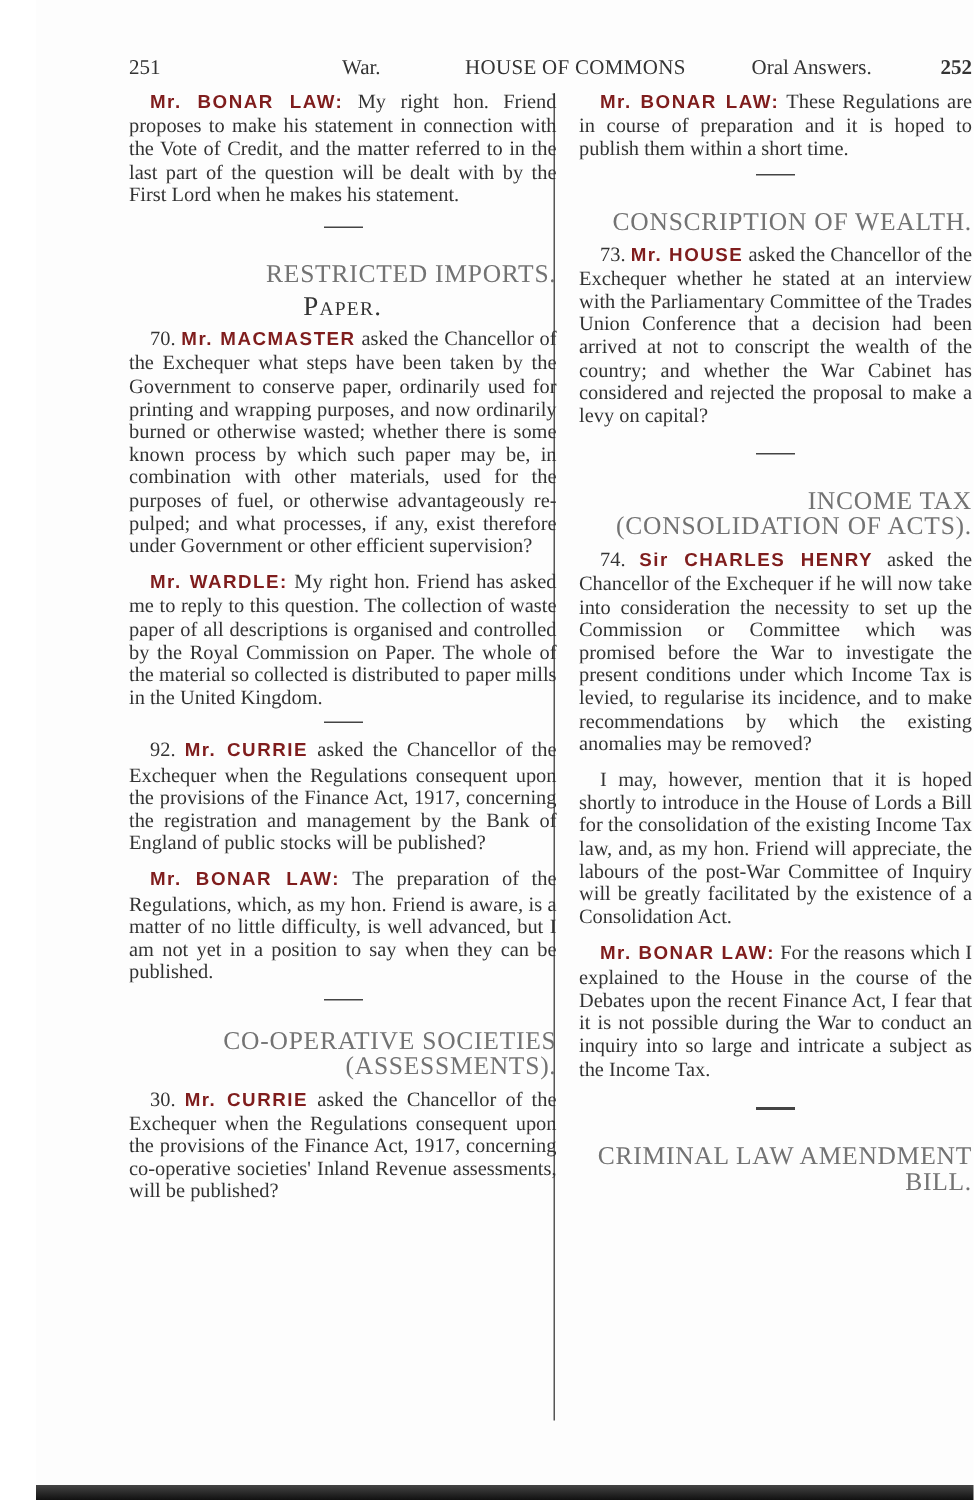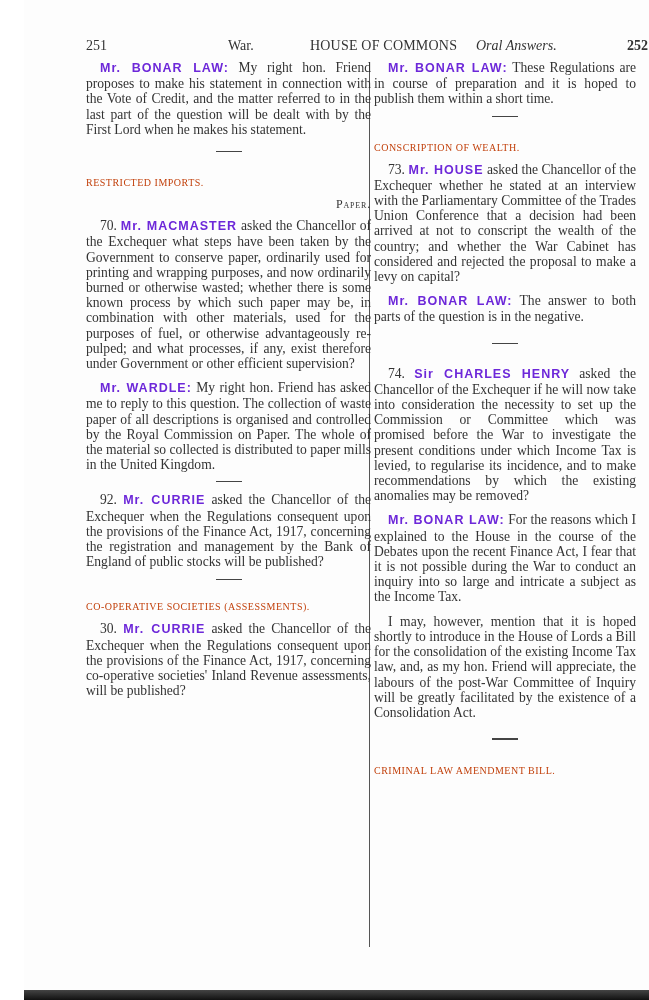--- a/index.html
+++ b/index.html
@@ -13,32 +13,32 @@
     background: linear-gradient(to right, #b8b8b8, #7d7d7d 50%, #a5a5a5); }
   .right-margin { position: absolute; left: 632px; top: 0; width: 17px; height: 1000px; background: #ffffff; }
   .right-margin-dark { position: absolute; left: 644px; top: 410px; width: 5px; height: 590px; background: #1a1a1a; }
   .bottom-edge { position: absolute; left: 0; top: 990px; width: 640px; height: 10px;
     background: linear-gradient(to bottom, #444, #111); }
   .header { position: absolute; top: 38px; left: 62px; width: 558px; height: 18px; font-size: 14px; color: #333; }
   .header span { position: absolute; white-space: nowrap; }
   .hdr-left-num { left: 0; }
   .hdr-left-title { left: 142px; }
   .hdr-center { left: 224px; letter-spacing: 0.2px; }
-  .hdr-right-title { left: 390px; font-style: italic; }
+  .hdr-right-title { left: 415px; }
   .hdr-right-num { right: -4px; font-weight: bold; }
   .col-rule { position: absolute; left: 345px; top: 62px; width: 1px; height: 885px; background: #555; }
   .col { position: absolute; top: 60px; width: 285px; font-size: 13.6px; line-height: 15.2px; text-align: justify; color: #333; }
   .col.left { left: 62px; }
-  .col.right { left: 350px; width: 262px; }
+  .col.right { left: 362px; width: 262px; }
   .col p { margin: 0 0 9px 0; text-indent: 14px; hyphens: auto; }
-  .speaker { font-family: "Liberation Sans", "DejaVu Sans", sans-serif; font-weight: bold; font-size: 12.5px; letter-spacing: 1px; color: #6d28d9; }
+  .speaker { font-family: "Liberation Sans", "DejaVu Sans", sans-serif; font-weight: bold; font-size: 12.5px; letter-spacing: 1px; color: #7f1d1d; }
   .num { }
   .rule-short { width: 26px; height: 1px; background: #444; margin: 14px auto 22px auto; }
-  .heading { text-align: left; font-size: 10px; letter-spacing: 0.5px; margin: 0 0 6px 0; color: #c2410c; text-indent: 0; line-height: 17px; }
-  .subheading { text-align: right; font-size: 12px; letter-spacing: 0.8px; margin: 0 0 6px 0; font-variant: small-caps; }
+  .heading { text-align: right; font-size: 17px; letter-spacing: 0.5px; margin: 0 0 6px 0; color: #737373; text-indent: 0; line-height: 17px; }
+  .subheading { text-align: center; font-size: 18px; letter-spacing: 0.8px; margin: 0 0 6px 0; font-variant: small-caps; }
 </style>
 </head>
 <body>
 
 <div class="page">
 
   <div class="header">
     <span class="hdr-left-num">251</span>
     <span class="hdr-left-title">War.</span>
     <span class="hdr-center">HOUSE OF COMMONS</span>
@@ -66,20 +66,24 @@
       <span class="speaker">Mr. WARDLE:</span>
       <span>My right hon. Friend has asked me to reply to this question. The collection of waste paper of all descriptions is organised and controlled by the Royal Commission on Paper. The whole of the material so collected is distributed to paper mills in the United Kingdom.</span>
     </p>
     <div class="rule-short" style="margin:6px auto 10px auto;"></div>
 
     <p>
       <span class="num">92.</span>
       <span class="speaker">Mr. CURRIE</span>
       <span>asked the Chancellor of the Exchequer when the Regulations consequent upon the provisions of the Finance Act, 1917, concerning the registration and management by the Bank of England of public stocks will be published?</span>
     </p>
+    <p>
+      <span class="speaker">Mr. BONAR LAW:</span>
+      <span>The preparation of the Regulations, which, as my hon. Friend is aware, is a matter of no little difficulty, is well advanced, but I am not yet in a position to say when they can be published.</span>
+    </p>
     <div class="rule-short" style="margin:10px auto 18px auto;"></div>
 
     <div class="heading">CO-OPERATIVE SOCIETIES (ASSESSMENTS).</div>
     <p>
       <span class="num">30.</span>
       <span class="speaker">Mr. CURRIE</span>
       <span>asked the Chancellor of the Exchequer when the Regulations consequent upon the provisions of the Finance Act, 1917, concerning co-operative societies' Inland Revenue assessments, will be published?</span>
     </p>
   </div>
 
@@ -89,36 +93,33 @@
       <span>These Regulations are in course of preparation and it is hoped to publish them within a short time.</span>
     </p>
     <div class="rule-short" style="margin:6px auto 22px auto;"></div>
 
     <div class="heading">CONSCRIPTION OF WEALTH.</div>
     <p>
       <span class="num">73.</span>
       <span class="speaker">Mr. HOUSE</span>
       <span>asked the Chancellor of the Exchequer whether he stated at an interview with the Parliamentary Committee of the Trades Union Conference that a decision had been arrived at not to conscript the wealth of the country; and whether the War Cabinet has considered and rejected the proposal to make a levy on capital?</span>
     </p>
-    <p>
-      <span class="speaker">Mr. BONAR LAW:</span>
-      <span>The answer to both parts of the question is in the negative.</span>
-    </p>
     <div class="rule-short" style="margin:18px auto 22px auto;"></div>
 
+    <div class="heading">INCOME TAX (CONSOLIDATION OF ACTS).</div>
     <p>
       <span class="num">74.</span>
       <span class="speaker">Sir CHARLES HENRY</span>
       <span>asked the Chancellor of the Exchequer if he will now take into consideration the necessity to set up the Commission or Committee which was promised before the War to investigate the present conditions under which Income Tax is levied, to regularise its incidence, and to make recommendations by which the existing anomalies may be removed?</span>
     </p>
+    <p>I may, however, mention that it is hoped shortly to introduce in the House of Lords a Bill for the consolidation of the existing Income Tax law, and, as my hon. Friend will appreciate, the labours of the post-War Committee of Inquiry will be greatly facilitated by the existence of a Consolidation Act.</p>
     <p>
       <span class="speaker">Mr. BONAR LAW:</span>
       <span>For the reasons which I explained to the House in the course of the Debates upon the recent Finance Act, I fear that it is not possible during the War to conduct an inquiry into so large and intricate a subject as the Income Tax.</span>
     </p>
-    <p>I may, however, mention that it is hoped shortly to introduce in the House of Lords a Bill for the consolidation of the existing Income Tax law, and, as my hon. Friend will appreciate, the labours of the post-War Committee of Inquiry will be greatly facilitated by the existence of a Consolidation Act.</p>
     <div class="rule-short" style="margin:18px auto 22px auto;height:2px;"></div>
 
     <div class="heading">CRIMINAL LAW AMENDMENT BILL.</div>
   </div>
 
   <div class="spine"></div>
   <div class="right-margin"></div>
   <div class="right-margin-dark"></div>
   <div class="bottom-edge"></div>
 </div>

